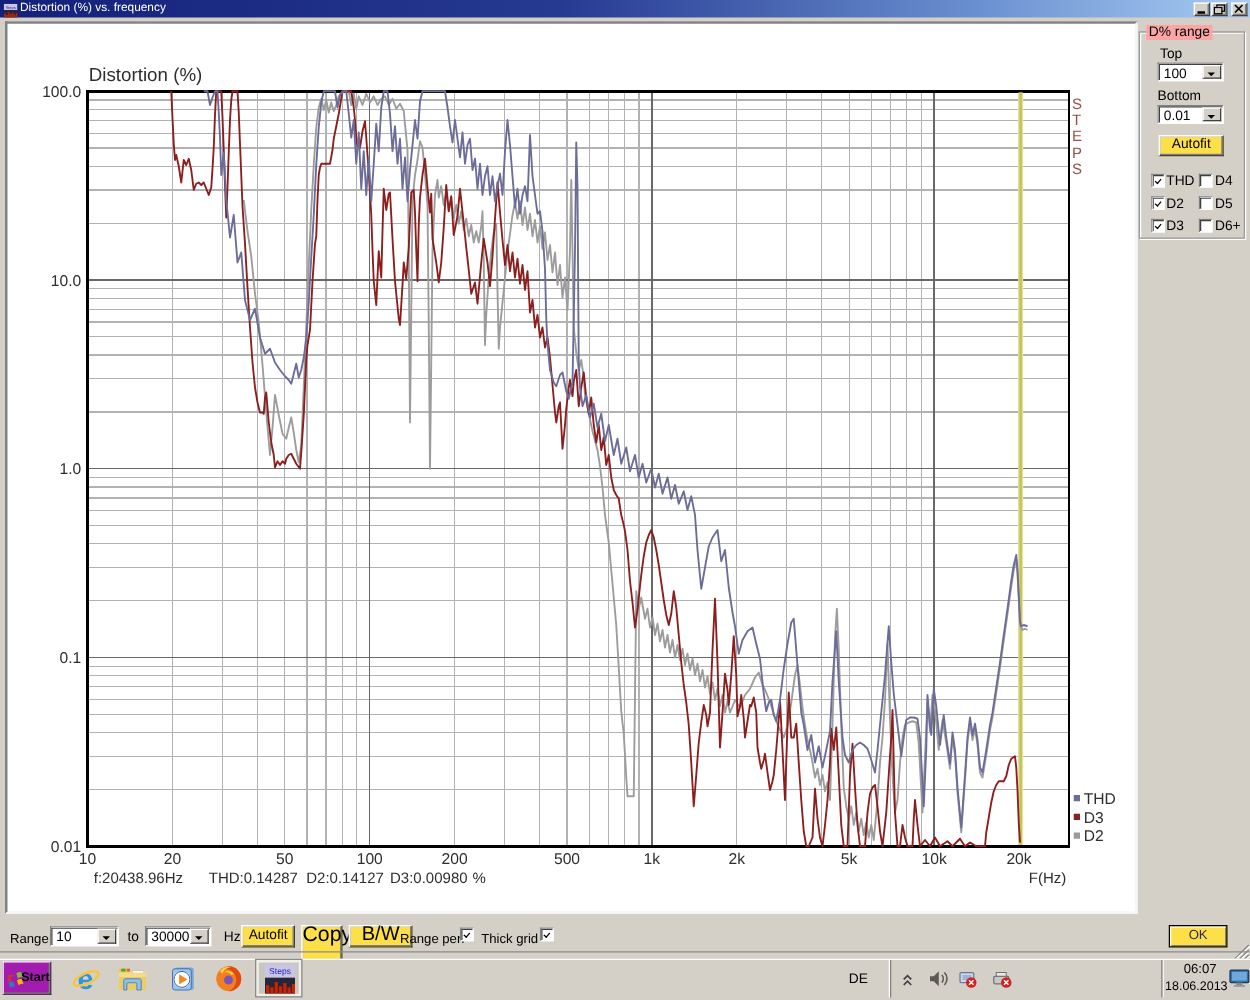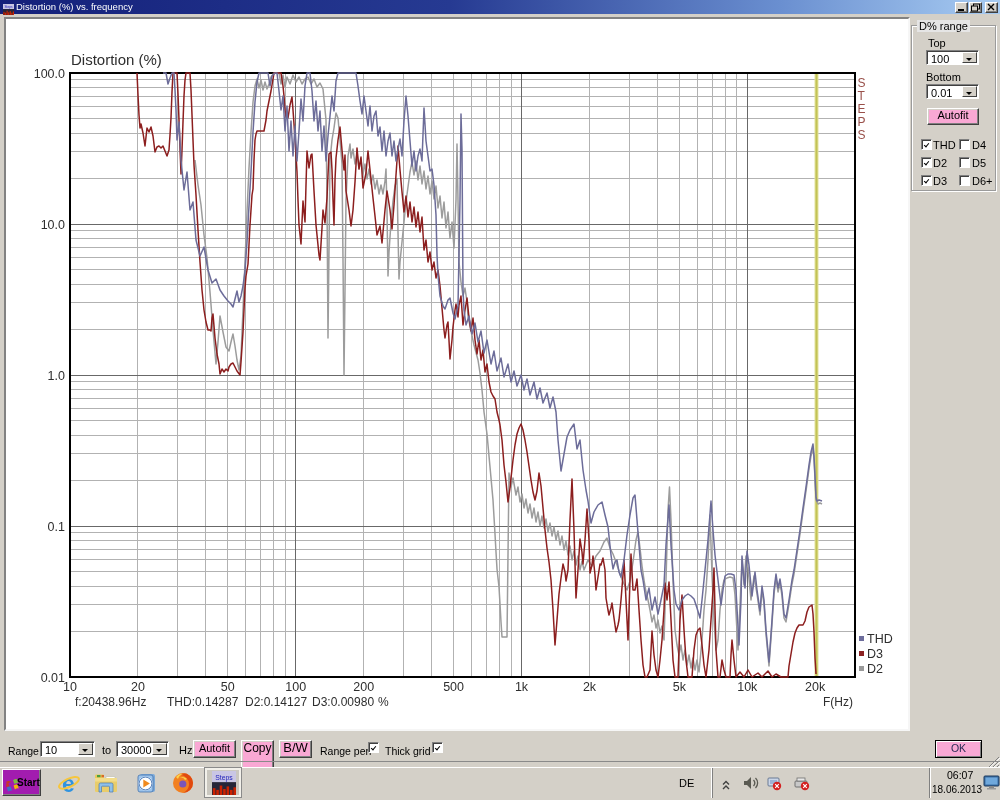--- a/index.html
+++ b/index.html
@@ -20,35 +20,35 @@
 .cr{fill:none;stroke:#8c1e1e;stroke-width:1.5;stroke-linejoin:round}
 .cg{fill:none;stroke:#9c9c9c;stroke-width:1.5;stroke-linejoin:round}
 .ttl{font-size:15px;fill:#2e2e2e}
 .ax{font-size:12.5px;fill:#2e2e2e}
 .ax2{font-size:12px;fill:#2e2e2e}
 .leg{font-size:12.5px;fill:#2e2e2e}
 .steps{font-size:12px;fill:#99504a}
 svg text{font-family:"Liberation Sans",sans-serif}
 .lbl{position:absolute;font-size:11px;color:#000}
 .lbls{position:absolute;font-size:10.5px;color:#000}
-.btn{position:absolute;background:#f9a8d4;border:1px solid;border-color:#fff #404040 #404040 #fff;
+.btn{position:absolute;background:#fde047;border:1px solid;border-color:#fff #404040 #404040 #fff;
  box-shadow:inset -1px -1px 0 #808080,inset 1px 1px 0 #d4d0c8;
  font-size:11px;color:#000;text-align:center}
 .combo{position:absolute;background:#fff;border:1px solid;border-color:#808080 #fff #fff #808080;
  box-shadow:inset 1px 1px 0 #404040}
 .combo .txt{position:absolute;left:4px;top:2px;font-size:11px;color:#000}
 .combo .dd{position:absolute;right:1px;top:1px;bottom:1px;width:15px;background:#d4d0c8;
  border:1px solid;border-color:#fff #404040 #404040 #fff}
 .combo .dd:after{content:"";position:absolute;left:3px;top:5px;border:3.5px solid transparent;border-top:3.5px solid #000}
 .cbx{position:absolute;width:11px;height:11px;background:#fff;border:1px solid;
  border-color:#808080 #fff #fff #808080;box-shadow:inset 1px 1px 0 #404040}
 .ck{position:absolute;left:2px;top:2.5px;width:5px;height:3px;border-left:1.6px solid #000;border-bottom:1.6px solid #000;transform:rotate(-50deg)}
 #grpbox{position:absolute;left:911px;top:25px;width:85px;height:166px;
  border:1px solid #9b9b9b;box-shadow:1px 1px 0 #fff,inset 1px 1px 0 #fff}
-#grplbl{position:absolute;left:917px;top:20px;background:#e5e5e5;padding:0 2px;font-size:11px}
+#grplbl{position:absolute;left:917px;top:20px;background:#fca5a5;padding:0 2px;font-size:11px}
 #taskbar{position:absolute;left:0;top:767px;width:1000px;height:33px;background:#d4d0c8;border-top:1px solid #fff}
 #winshadow{position:absolute;left:0;top:761px;width:1000px;height:1px;background:#8a8a8a}
 #startbtn{position:absolute;left:2px;top:769px;width:39px;height:27px;background:#a21caf;
  border:1px solid;border-color:#fff #404040 #404040 #fff;box-shadow:inset -1px -1px 0 #808080}
 #startbtn span{position:absolute;left:14px;top:7px;font-weight:bold;font-size:10px}
 .qicon{position:absolute;top:771px;width:23px;height:23px}
 #stepsbtn{position:absolute;left:205px;top:768px;width:36px;height:29px;background:#cac7bf;
  border:2px solid #f2f0ea;outline:1px solid #8a8a8a}
 #tray{position:absolute;left:712px;top:768px;width:288px;height:30px;
  border-left:1px solid #808080;box-shadow:-1px 0 0 #fff}
@@ -227,22 +227,22 @@
     <span class="txt">10</span>
     <span class="dd"></span>
   </div>
 <div class="lbl" style="left:102px;top:744px">to</div>
 <div class="combo" style="left:116px;top:741px;width:53px;height:16px">
     <span class="txt">30000</span>
     <span class="dd"></span>
   </div>
 <div class="lbl" style="left:179px;top:744px">Hz</div>
 <div class="btn" style="left:193px;top:740px;width:43px;height:18px;font-size:11px;line-height:14px">Autofit</div>
-<div class="btn" style="left:241px;top:740px;width:33px;height:36px;font-size:12px;line-height:14px">Copy</div>
-<div class="btn" style="left:279px;top:740px;width:33px;height:18px;font-size:13px;line-height:14px">B/W</div>
+<div class="btn" style="left:241px;top:740px;width:33px;height:36px;font-size:17px;line-height:14px">Copy</div>
+<div class="btn" style="left:279px;top:740px;width:51px;height:18px;font-size:16px;line-height:14px">B/W</div>
 <div class="lbls" style="left:320px;top:745px">Range pen</div>
 <div class="cbx" style="left:368px;top:742px">
     <span class="ck"></span>
   </div>
 <div class="lbls" style="left:385px;top:745px">Thick grid</div>
 <div class="cbx" style="left:432px;top:742px">
     <span class="ck"></span>
   </div>
 <div class="btn" style="left:935px;top:740px;width:47px;height:18px;border:1px solid #000;box-shadow:inset 1px 1px 0 #fff,inset -1px -1px 0 #808080;color:#2a2a55;font-size:10.5px;line-height:15px">OK</div>
 <div id="grip"><svg width="14" height="12" viewBox="0 0 14 12">

